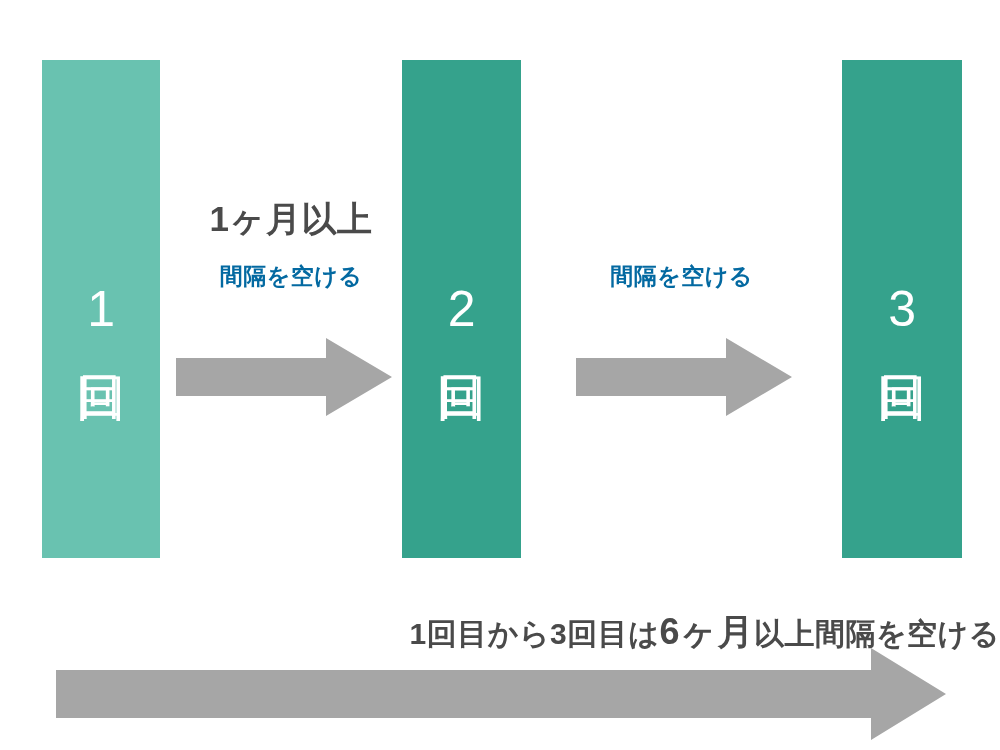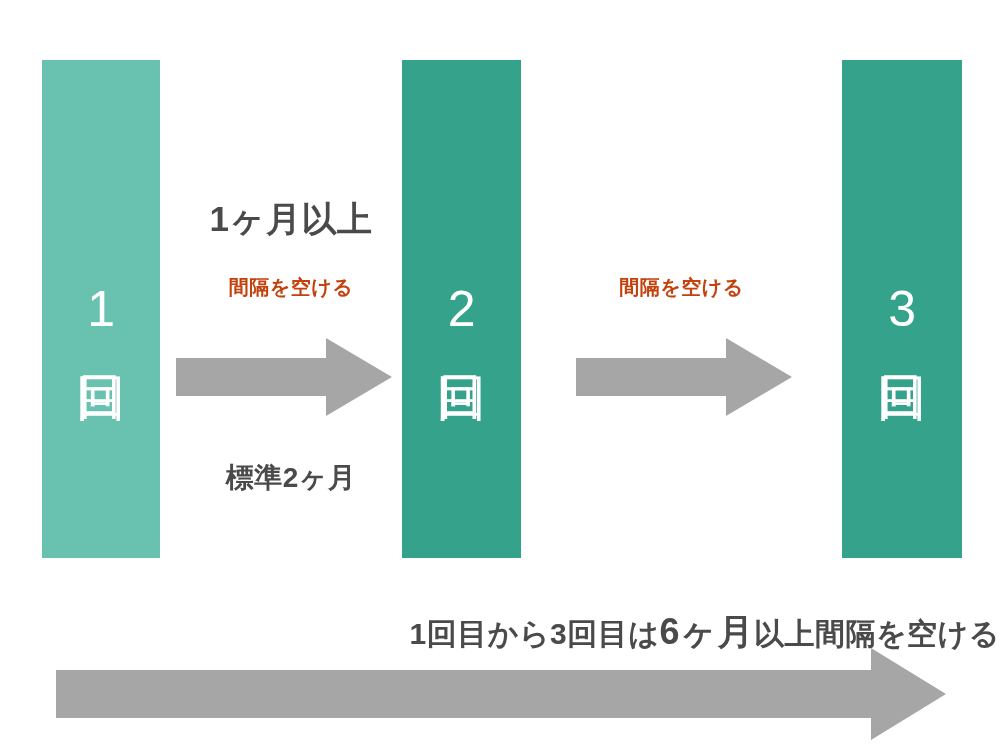--- a/index.html
+++ b/index.html
@@ -65,25 +65,25 @@
     font-size: 35px;
     font-weight: 700;
     color: #4a4a4a;
     white-space: nowrap;
     letter-spacing: 0.5px;
   }
   .gap-sub {
     position: absolute;
     left: 0;
     width: 100%;
-    top: 274px;
+    top: 261px;
     text-align: center;
-    font-size: 20px;
+    font-size: 23px;
     font-weight: 700;
-    color: #c2410c;
+    color: #0369a1;
     white-space: nowrap;
     letter-spacing: 0.5px;
   }
   .gap-note {
     position: absolute;
     left: 0;
     width: 100%;
     top: 459px;
     text-align: center;
     font-size: 28px;
@@ -129,21 +129,20 @@
 
 <div id="canvas">
 
   <div class="dose-bar b1">
     <span class="dose-label">1回目</span>
   </div>
 
   <div class="gap g1">
     <div class="gap-title">1ヶ月以上</div>
     <div class="gap-sub">間隔を空ける</div>
-    <div class="gap-note">標準2ヶ月</div>
   </div>
 
   <div class="block-arrow arrow-a1">
     <svg width="216" height="78" viewBox="0 0 216 78" aria-hidden="true">
       <polygon points="0,20 150,20 150,0 216,39 150,78 150,58 0,58" fill="#a6a6a6"></polygon>
     </svg>
   </div>
 
   <div class="dose-bar b2">
     <span class="dose-label">2回目</span>

